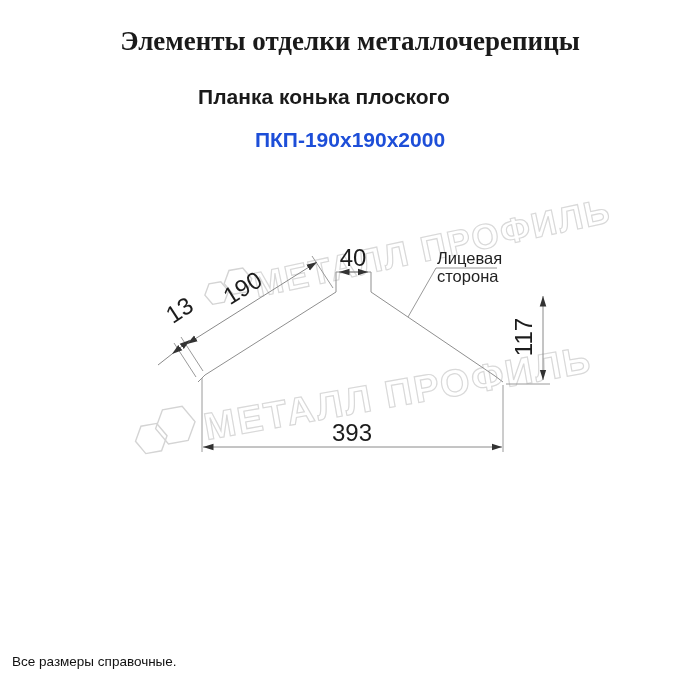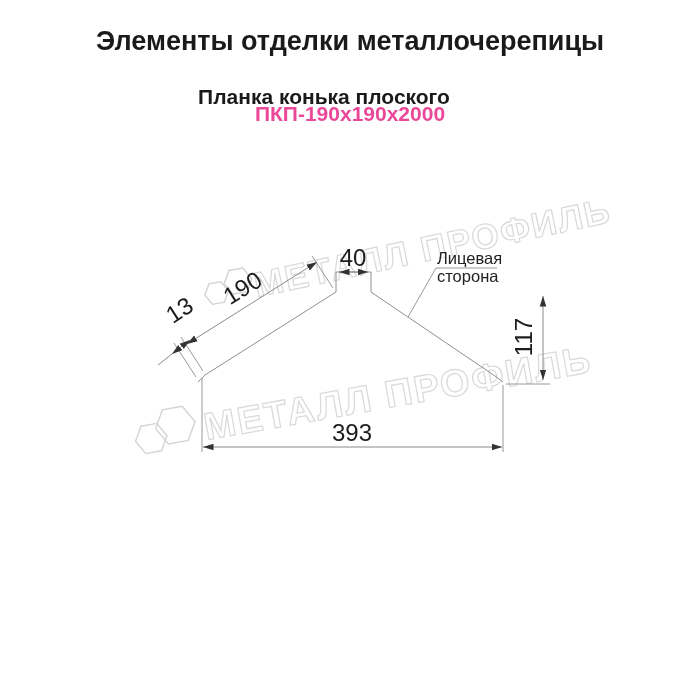--- a/index.html
+++ b/index.html
@@ -7,29 +7,29 @@
     width: 700px; height: 700px;
     background: #ffffff;
     position: relative;
     overflow: hidden;
     font-family: "Liberation Sans", sans-serif;
     color: #111111;
   }
   .header { position: absolute; left: 0; top: 0; width: 700px; text-align: center; }
   .title {
     position: absolute; left: 0; top: 26px; width: 700px;
-    font-size: 27px; font-weight: bold; color: #1a1a1a;
+    font-size: 27px; font-weight: bold; color: #1a1a1a; font-family: Liberation Serif, serif;
   }
   .subtitle {
     position: absolute; left: 0; top: 85px; width: 648px;
     font-size: 21px; font-weight: bold; color: #1a1a1a;
   }
   .product-code {
-    position: absolute; left: 0; top: 102px; width: 700px;
-    font-size: 21px; font-weight: bold; color: #ec4899;
+    position: absolute; left: 0; top: 128px; width: 700px;
+    font-size: 21px; font-weight: bold; color: #1d4ed8;
   }
   svg.drawing { position: absolute; left: 0; top: 0; width: 700px; height: 700px; }
 
   .outline   { fill: none; stroke: #8f8f8f; stroke-width: 1; }
   .thin      { fill: none; stroke: #9a9a9a; stroke-width: 1; }
   .dimline   { fill: none; stroke: #8a8a8a; stroke-width: 1; }
   .dimtext   { fill: #1c1c1c; font-size: 24px; font-family: "Liberation Sans", sans-serif; }
   .labeltext { fill: #222222; font-size: 16.5px; font-family: "Liberation Sans", sans-serif; }
   .wm-text {
     fill: none; stroke: #d9d9d9; stroke-width: 1.2;
@@ -114,13 +114,14 @@
   </g>
 
   <g>
     <polyline class="thin" points="497,268 436,268 408,317"></polyline>
     <text class="labeltext" x="437" y="264">Лицевая</text>
     <text class="labeltext" x="437" y="282">сторона</text>
   </g>
 </svg>
 
 <div class="footer">
+  <div>Все размеры справочные.</div>
 </div>
 
 </body></html>

